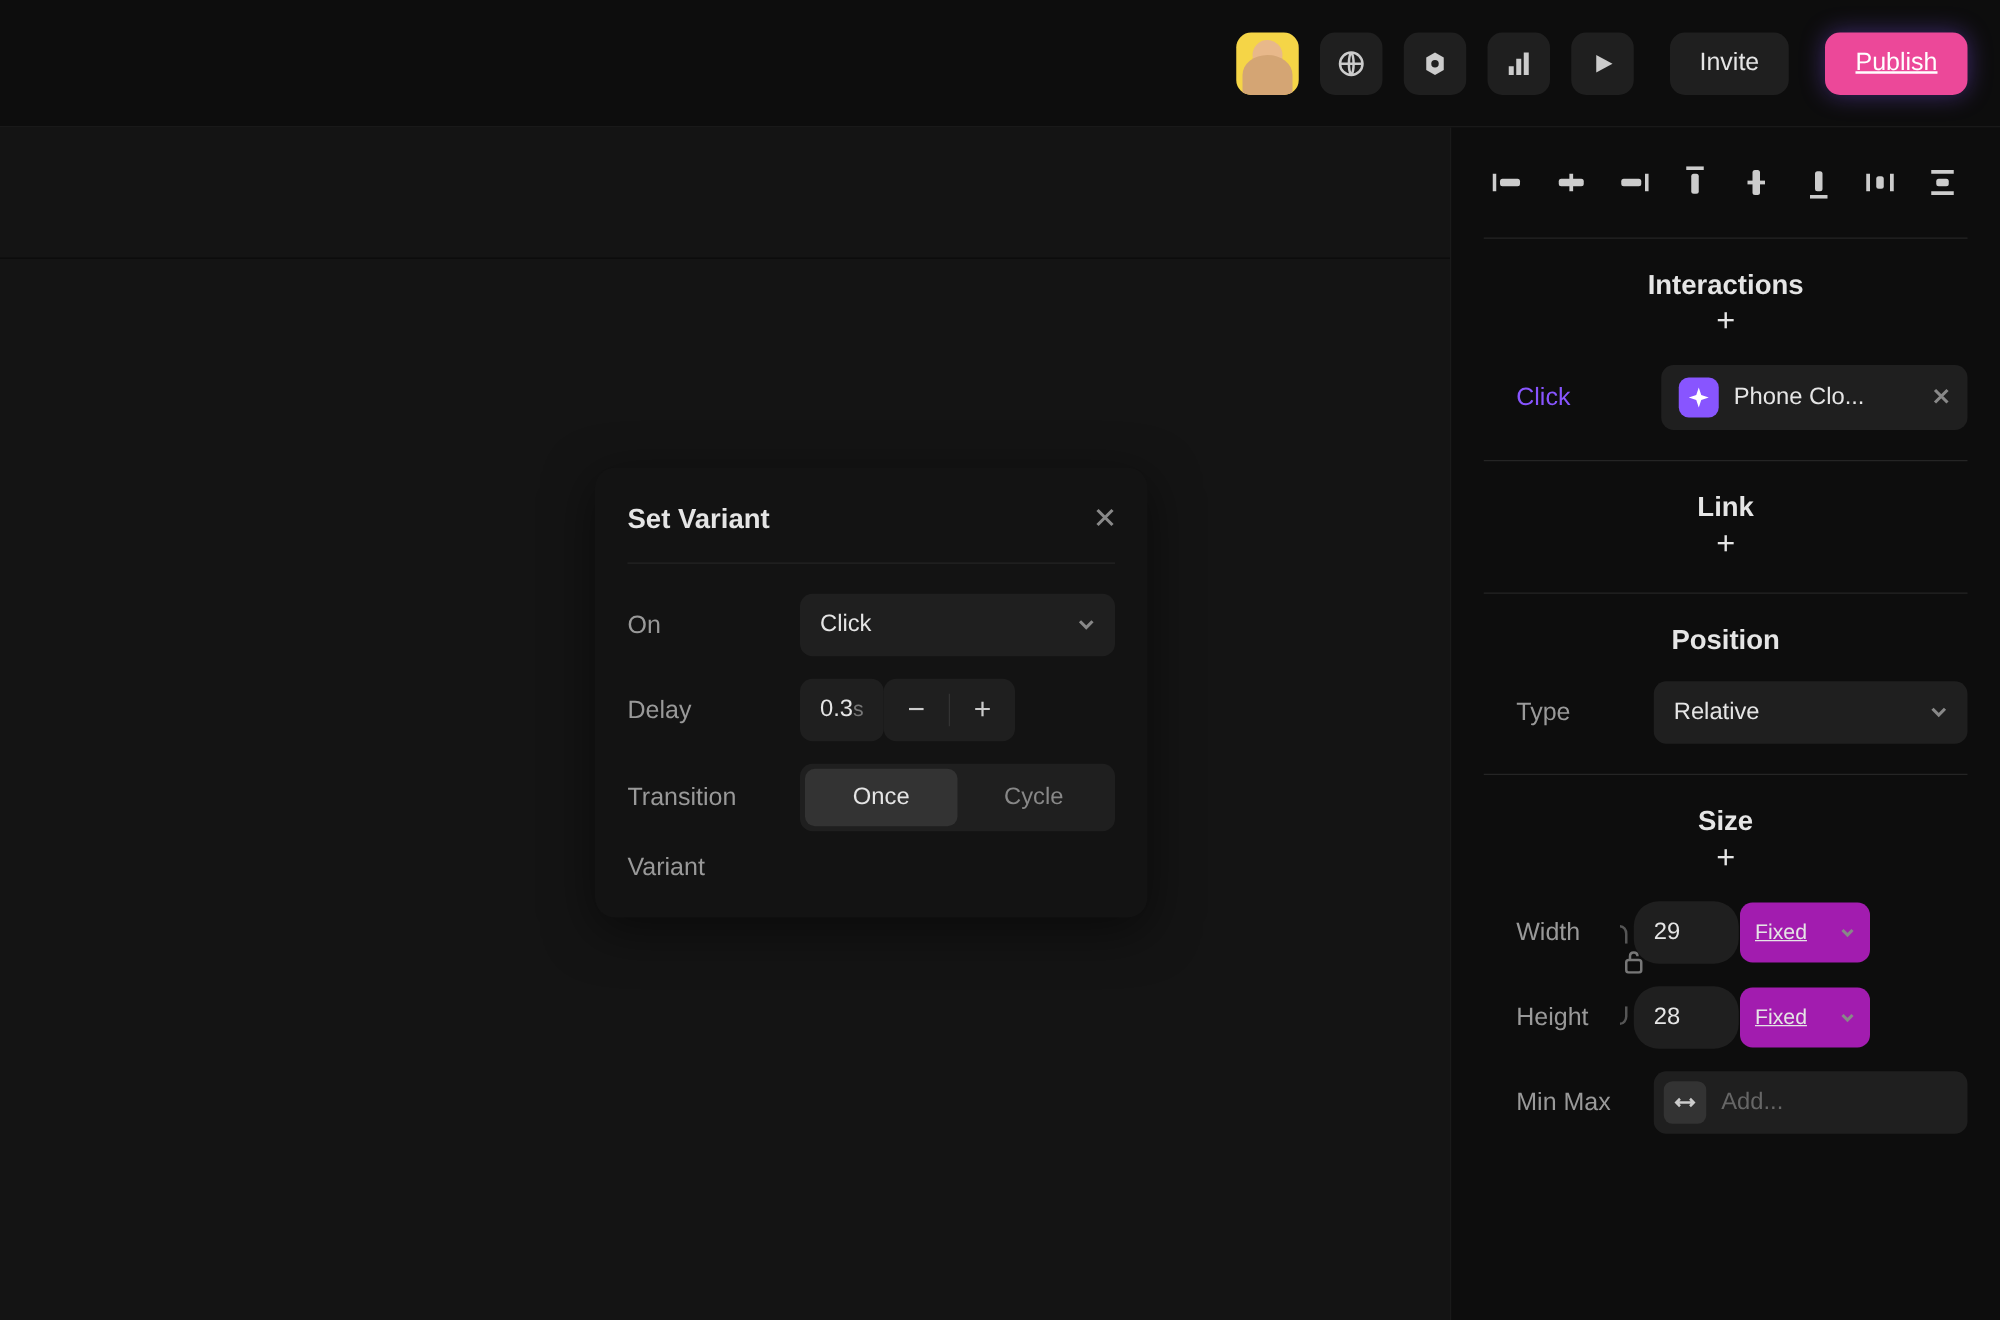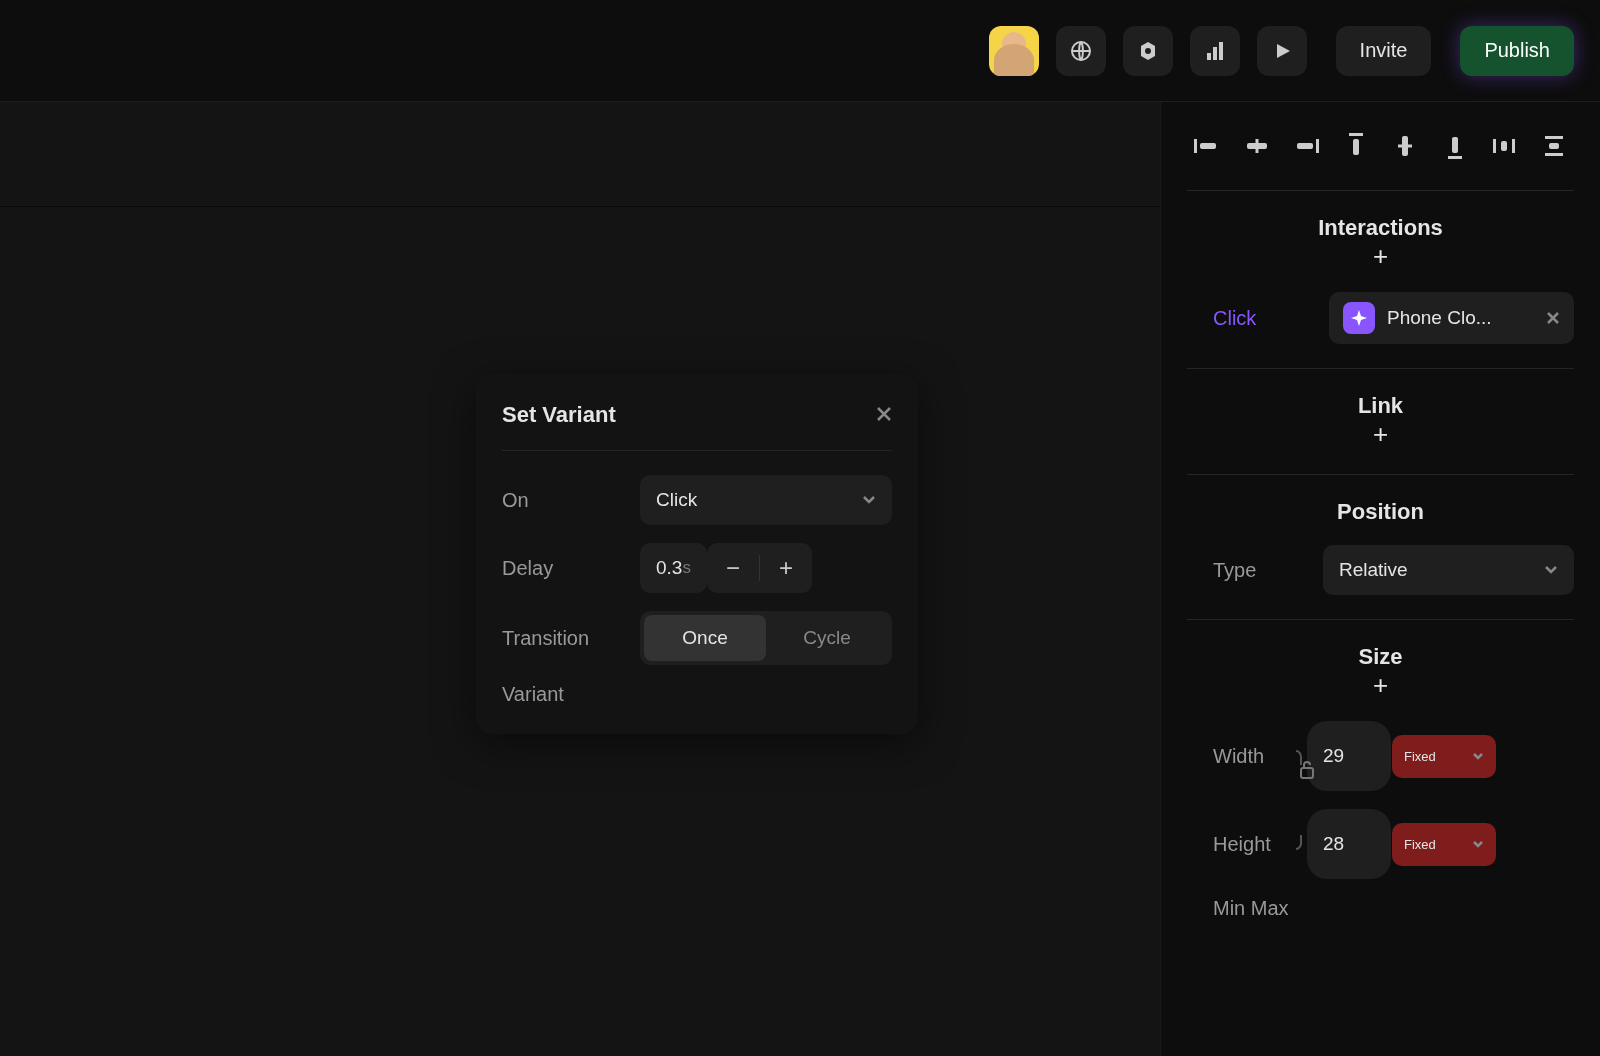--- a/index.html
+++ b/index.html
@@ -83,23 +83,24 @@
       font-size: 20px;
       font-weight: 500;
       border: none;
       cursor: pointer;
       display: flex;
       align-items: center;
       margin-left: 12px;
     }
     
     .publish-btn {
-      background: #14532d;
+      background: #ec4899;
       color: #fff;
       box-shadow: 0 0 20px rgba(136, 85, 255, 0.4);
+      text-decoration: underline;
     }
     
     .main-area {
       display: flex;
       height: calc(100% - 102px);
     }
     
     .canvas {
       flex: 1;
       background: #141414;
@@ -271,37 +272,38 @@
       width: 18px;
       display: flex;
       align-items: center;
       justify-content: center;
     }
     
     .num-input {
       width: 84px;
       background: #1f1f1f;
       border-radius: 20px;
-      padding: 24px 16px;
+      padding: 14px 16px;
       font-size: 19px;
       color: #e5e5e5;
       border: none;
     }
     
     .unit-select {
       width: 104px;
-      background: #7f1d1d;
+      background: #a21caf;
       border-radius: 10px;
       padding: 14px 12px;
       display: flex;
       align-items: center;
       justify-content: space-between;
-      font-size: 13px;
-      color: #e5e5e5;
-      cursor: pointer;
+      font-size: 17px;
+      color: #e5e5e5;
+      cursor: pointer;
+      text-decoration: underline;
     }
     
     .minmax-row {
       display: flex;
       align-items: center;
       gap: 0;
       margin-top: 18px;
     }
     
     .minmax-label {
@@ -697,16 +699,24 @@
         <div class="unit-select">
           <span>Fixed</span>
           <svg class="chevron" width="12" height="9" viewBox="0 0 12 9">
               <path d="M2 2l4 4 4-4" fill="none" stroke="#888" stroke-width="2.5"></path>
             </svg>
         </div>
       </div>
 
       <div class="minmax-row">
         <div class="minmax-label">Min Max</div>
+        <div class="minmax-field">
+          <div class="minmax-icon-box">
+            <svg width="20" height="14" viewBox="0 0 20 14">
+                <path d="M3 7h14M6 4l-3 3 3 3M14 4l3 3-3 3" fill="none" stroke="#ccc" stroke-width="2"></path>
+              </svg>
+          </div>
+          <span class="minmax-placeholder">Add...</span>
+        </div>
       </div>
     </div>
   </div>
 </div>
 
 </body></html>

